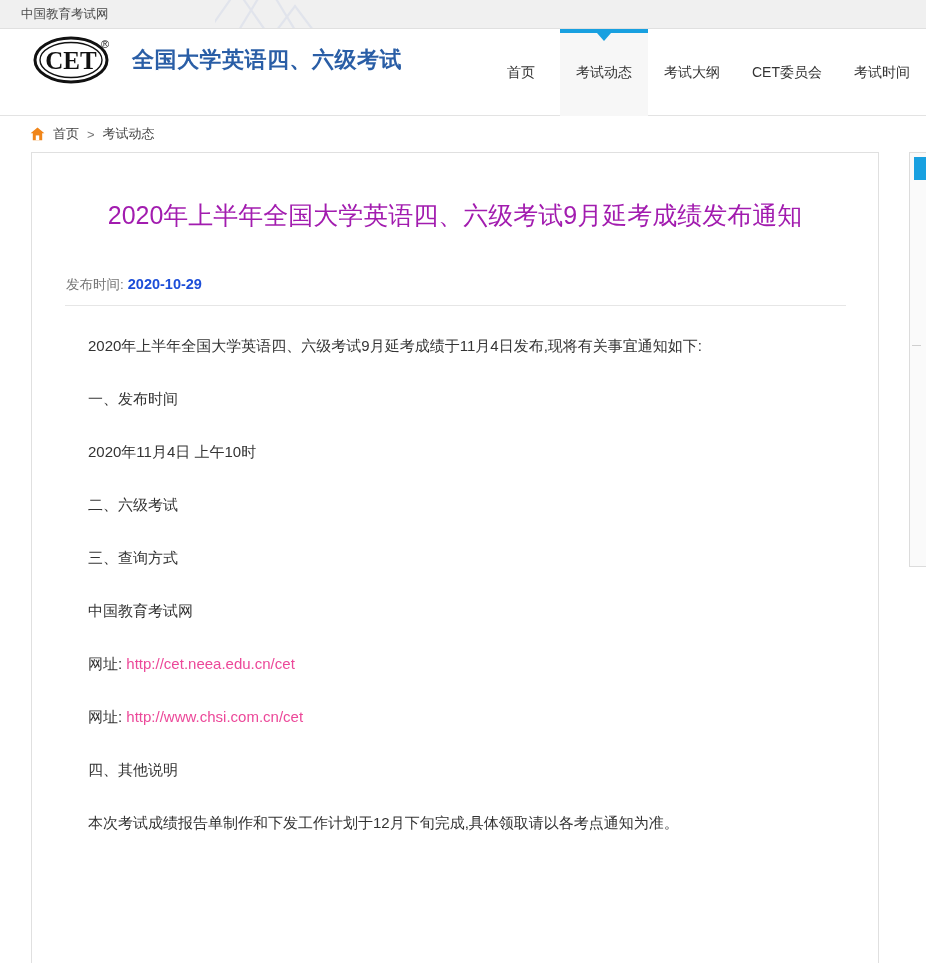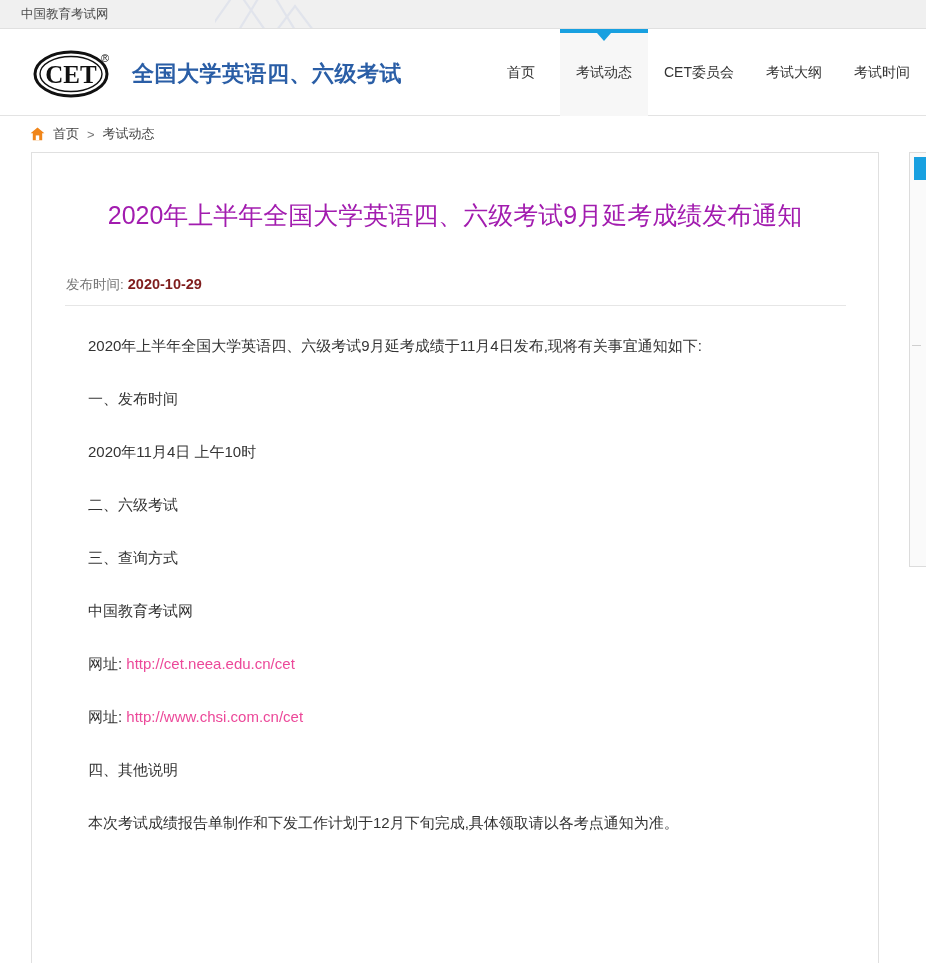--- a/index.html
+++ b/index.html
@@ -38,21 +38,21 @@
 
   
   .header {
     position: relative;
     height: 87px;
     background: #ffffff;
     border-bottom: 1px solid #e3e3e3;
   }
   .brand {
     position: absolute;
-    left: 32px; top: 14px;
+    left: 32px; top: 0;
     height: 62px;
     display: flex;
     align-items: center;
     gap: 14px;
   }
   .logo-wrap { position: relative; width: 86px; height: 56px; }
   .brand-title {
     font-size: 22px;
     font-weight: bold;
     color: #2a5ea6;
@@ -137,21 +137,21 @@
     text-align: center;
     color: #a21caf;
     font-weight: normal;
   }
 
   .meta {
     margin: 36px 0 0 34px;
     font-size: 13.5px;
     color: #777;
   }
-  .meta b { color: #7f1d1d; font-size: 14.5px; margin-left: 4px; }
+  .meta b { color: #1d4ed8; font-size: 14.5px; margin-left: 4px; }
 
   .meta-rule {
     margin: 11px 32px 0 33px;
     height: 1px;
     background: #e6e6e6;
   }
 
   .body-text { padding: 0 56px 30px 56px; }
   .body-text p {
     font-size: 15px;
@@ -216,24 +216,24 @@
   </div>
 
   <nav class="nav">
     <div class="nav-item">
       <span>首页</span>
     </div>
     <div class="nav-item active">
       <span>考试动态</span>
     </div>
     <div class="nav-item">
+      <span>考试大纲</span>
+    </div>
+    <div class="nav-item">
       <span>CET委员会</span>
-    </div>
-    <div class="nav-item">
-      <span>考试大纲</span>
     </div>
     <div class="nav-item">
       <span>考试时间</span>
     </div>
   </nav>
 
 </div>
 
 <div class="breadcrumb">
   <span class="home-icon">

